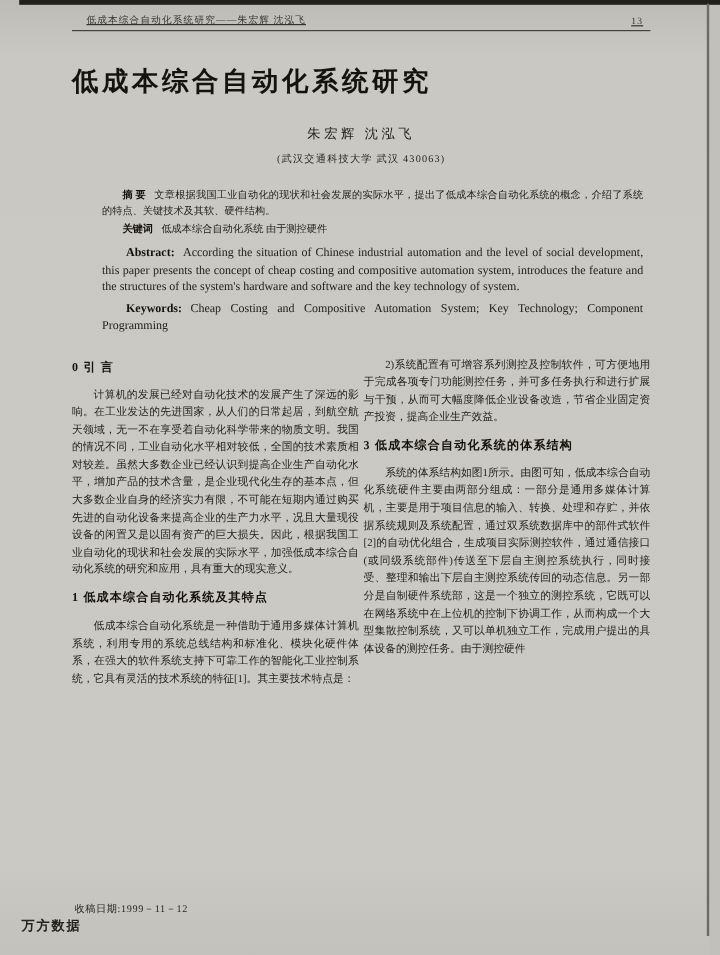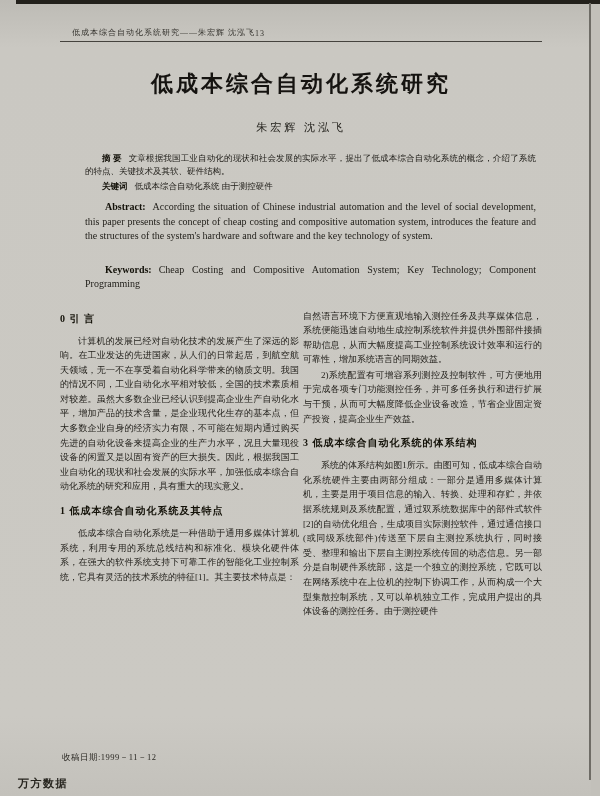--- a/index.html
+++ b/index.html
@@ -25,27 +25,27 @@
     background: #c2c0ba;
   }
   .edge-right-line {
     position: absolute; top: 3px; right: 9px; width: 2px; bottom: 16px;
     background: #6e6c66;
   }
   .content {
     position: absolute; left: 60px; right: 58px; top: 0;
   }
   .pub-header {
-    display: flex; justify-content: flex-start; align-items: flex-end;
-    margin-top: 27px; padding: 0 6px 0 12px;
-    font-size: 8px; color: #35332e; letter-spacing: 1px;
+    display: flex; justify-content: space-between; align-items: flex-end;
+    margin-top: 11px; padding: 0 6px 0 12px;
+    font-size: 8px; color: #35332e; letter-spacing: 1px; text-decoration: underline;
   }
   .header-rule { border-top: 1.2px solid #45433e; margin-top: 3px; }
   .title {
-    text-align: center; margin-top: 27px;
+    text-align: left; margin-top: 27px;
     font-size: 22px; font-weight: bold; letter-spacing: 3px; color: #151310;
   }
   .authors {
     text-align: center; margin-top: 21px;
     font-size: 11px; letter-spacing: 3px; color: #22201b;
   }
   .affiliation {
     text-align: center; margin-top: 8px;
     font-size: 8.5px; color: #2a2823; letter-spacing: 1px;
   }
@@ -53,39 +53,39 @@
   .abs-cn, .kw-cn {
     font-size: 8.5px; line-height: 13px; text-align: justify;
     text-indent: 2em; color: #23211c;
   }
   .kw-cn { margin-top: 2px; }
   .lbl { font-weight: bold; margin-right: 7px; color: #131109; }
   .abs-en, .kw-en {
     font-size: 10px; line-height: 14.5px; text-align: justify;
     text-indent: 2em; margin-top: 7px; color: #23211c;
   }
-  .kw-en { margin-top: 19px; }
+  .kw-en { margin-top: 3px; }
   .columns { display: flex; gap: 4px; margin-top: 17px; }
   .col {
     width: 50%; font-size: 9px; line-height: 14.6px;
     text-align: justify; color: #201e19;
   }
   .col h2 {
     font-size: 10px; font-weight: bold; letter-spacing: 1px;
     margin: 9px 0 8px; color: #141209; line-height: 15px;
   }
   .col h2:first-child { margin-top: 2px; }
   .col p { margin-bottom: 1px; }
   .indent { text-indent: 2em; }
   .received {
     position: absolute; left: 62px; bottom: 32px;
     font-size: 8.5px; color: #2a2823; letter-spacing: 0.5px;
   }
   .watermark {
-    position: absolute; left: 18px; bottom: 5px;
+    position: absolute; left: 18px; bottom: 17px;
     font-size: 11px; font-weight: bold; color: #26241e; letter-spacing: 1.5px;
   }
 </style>
 </head>
 <body>
 
 <div class="page">
   <div class="edge-right-strip"></div>
   <div class="edge-top"></div>
   <div class="edge-right-line"></div>
@@ -93,20 +93,21 @@
   <div class="content">
 
     <div class="pub-header">
       <span>低成本综合自动化系统研究——朱宏辉  沈泓飞</span>
       <span>13</span>
     </div>
     <div class="header-rule"></div>
 
     <h1 class="title">低成本综合自动化系统研究</h1>
     <div class="authors">朱宏辉  沈泓飞</div>
+    <div class="affiliation">(武汉交通科技大学  武汉 430063)</div>
 
     <div class="abstract">
       <p class="abs-cn">
         <span class="lbl">摘  要</span><span>文章根据我国工业自动化的现状和社会发展的实际水平，提出了低成本综合自动化系统的概念，介绍了系统的特点、关键技术及其软、硬件结构。</span>
       </p>
       <p class="kw-cn">
         <span class="lbl">关键词</span><span>低成本综合自动化系统  由于测控硬件</span>
       </p>
       <p class="abs-en">
         <span class="lbl">Abstract:</span><span>According the situation of Chinese industrial automation and the level of social development, this paper presents the concept of cheap costing and compositive automation system, introduces the feature and the structures of the system's hardware and software and the key technology of system.</span>
@@ -117,21 +118,20 @@
     </div>
 
     <div class="columns">
       <div class="col">
         <h2>0  引  言</h2>
         <p class="indent">计算机的发展已经对自动化技术的发展产生了深远的影响。在工业发达的先进国家，从人们的日常起居，到航空航天领域，无一不在享受着自动化科学带来的物质文明。我国的情况不同，工业自动化水平相对较低，全国的技术素质相对较差。虽然大多数企业已经认识到提高企业生产自动化水平，增加产品的技术含量，是企业现代化生存的基本点，但大多数企业自身的经济实力有限，不可能在短期内通过购买先进的自动化设备来提高企业的生产力水平，况且大量现役设备的闲置又是以固有资产的巨大损失。因此，根据我国工业自动化的现状和社会发展的实际水平，加强低成本综合自动化系统的研究和应用，具有重大的现实意义。</p>
         <h2>1  低成本综合自动化系统及其特点</h2>
         <p class="indent">低成本综合自动化系统是一种借助于通用多媒体计算机系统，利用专用的系统总线结构和标准化、模块化硬件体系，在强大的软件系统支持下可靠工作的智能化工业控制系统，它具有灵活的技术系统的特征[1]。其主要技术特点是：</p>
       </div>
       <div class="col">
-        <p>自然语言环境下方便直观地输入测控任务及共享媒体信息，系统便能迅速自动地生成控制系统软件并提供外围部件接插帮助信息，从而大幅度提高工业控制系统设计效率和运行的可靠性，增加系统语言的同期效益。</p>
         <p class="indent">2)系统配置有可增容系列测控及控制软件，可方便地用于完成各项专门功能测控任务，并可多任务执行和进行扩展与干预，从而可大幅度降低企业设备改造，节省企业固定资产投资，提高企业生产效益。</p>
         <h2>3  低成本综合自动化系统的体系结构</h2>
         <p class="indent">系统的体系结构如图1所示。由图可知，低成本综合自动化系统硬件主要由两部分组成：一部分是通用多媒体计算机，主要是用于项目信息的输入、转换、处理和存贮，并依据系统规则及系统配置，通过双系统数据库中的部件式软件[2]的自动优化组合，生成项目实际测控软件，通过通信接口(或同级系统部件)传送至下层自主测控系统执行，同时接受、整理和输出下层自主测控系统传回的动态信息。另一部分是自制硬件系统部，这是一个独立的测控系统，它既可以在网络系统中在上位机的控制下协调工作，从而构成一个大型集散控制系统，又可以单机独立工作，完成用户提出的具体设备的测控任务。由于测控硬件</p>
       </div>
     </div>
 
   </div>
 
   <div class="received">收稿日期:1999－11－12</div>
   <div class="watermark">万方数据</div>

